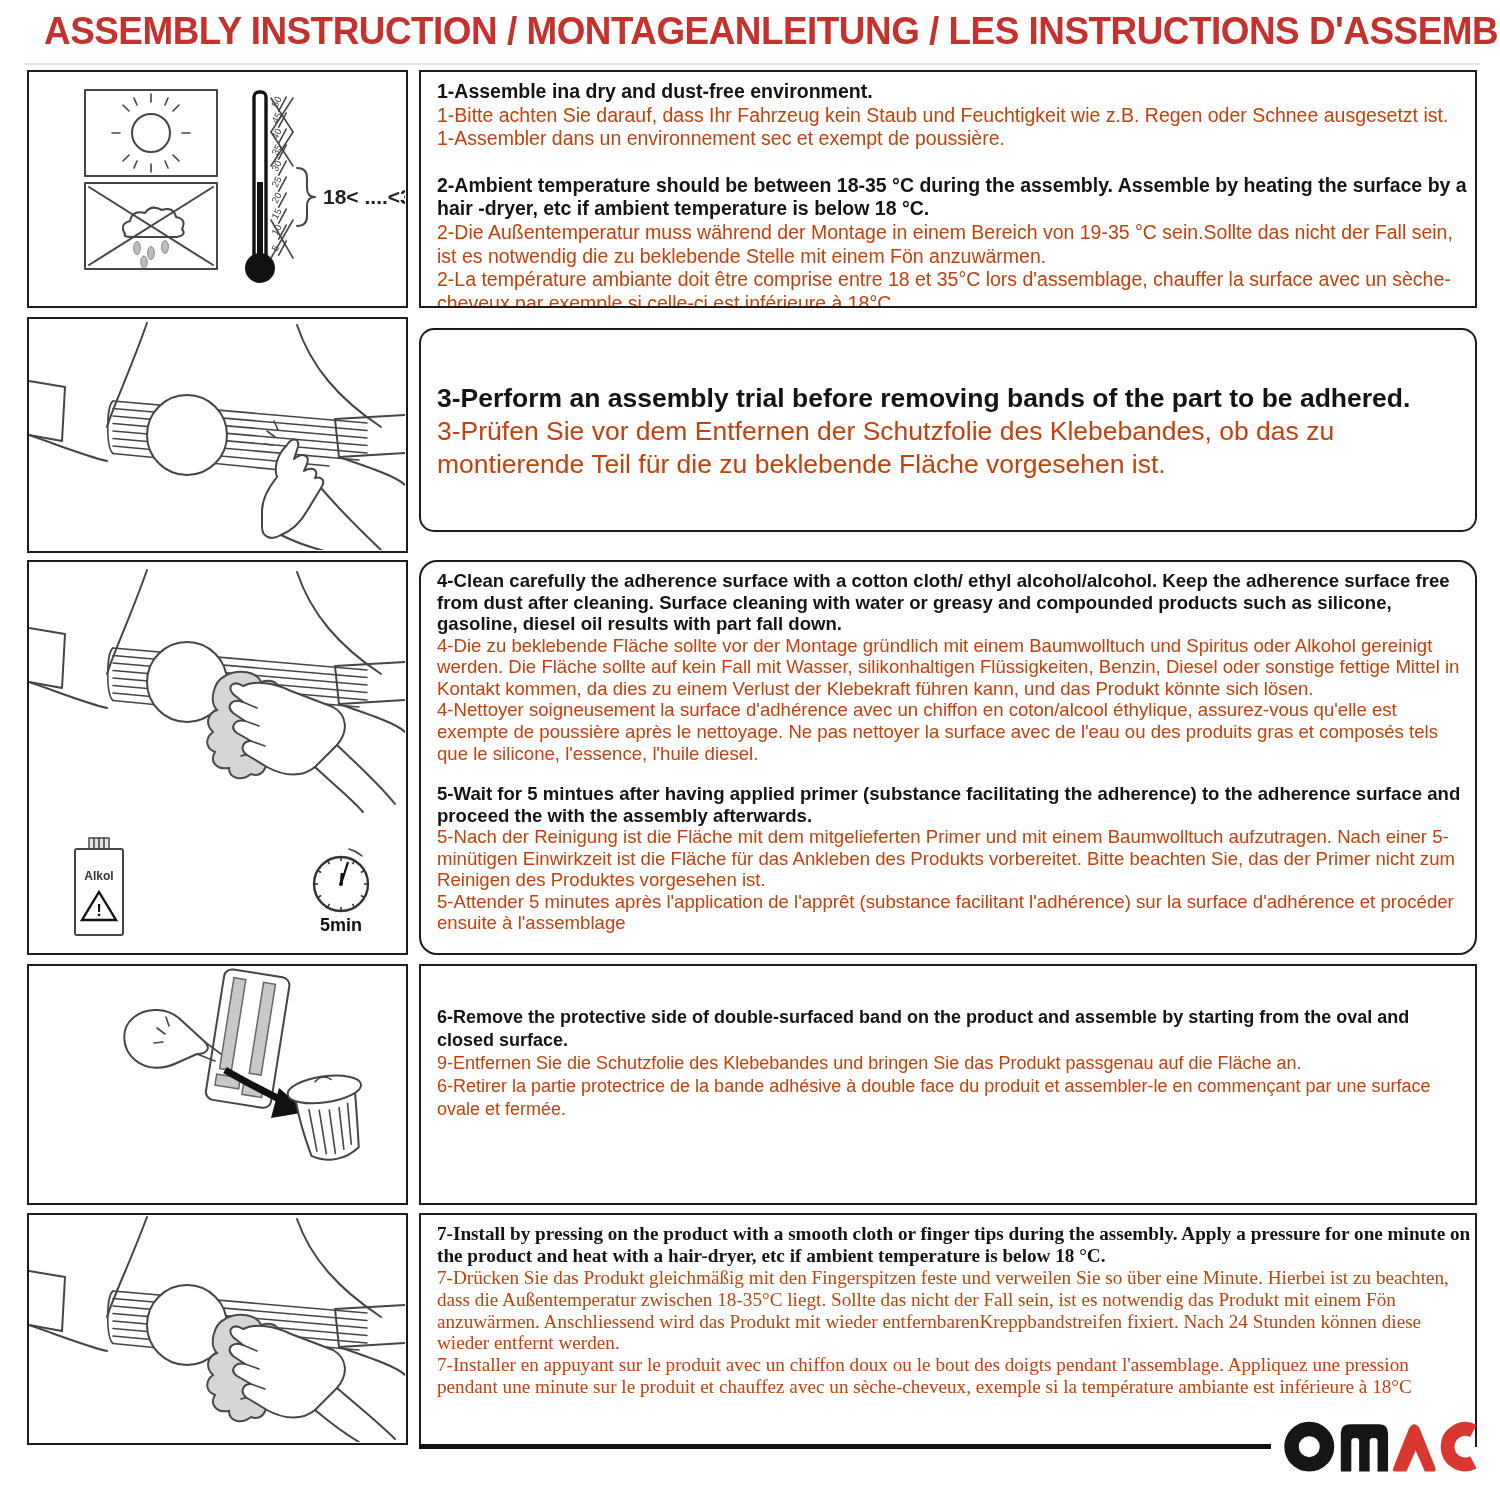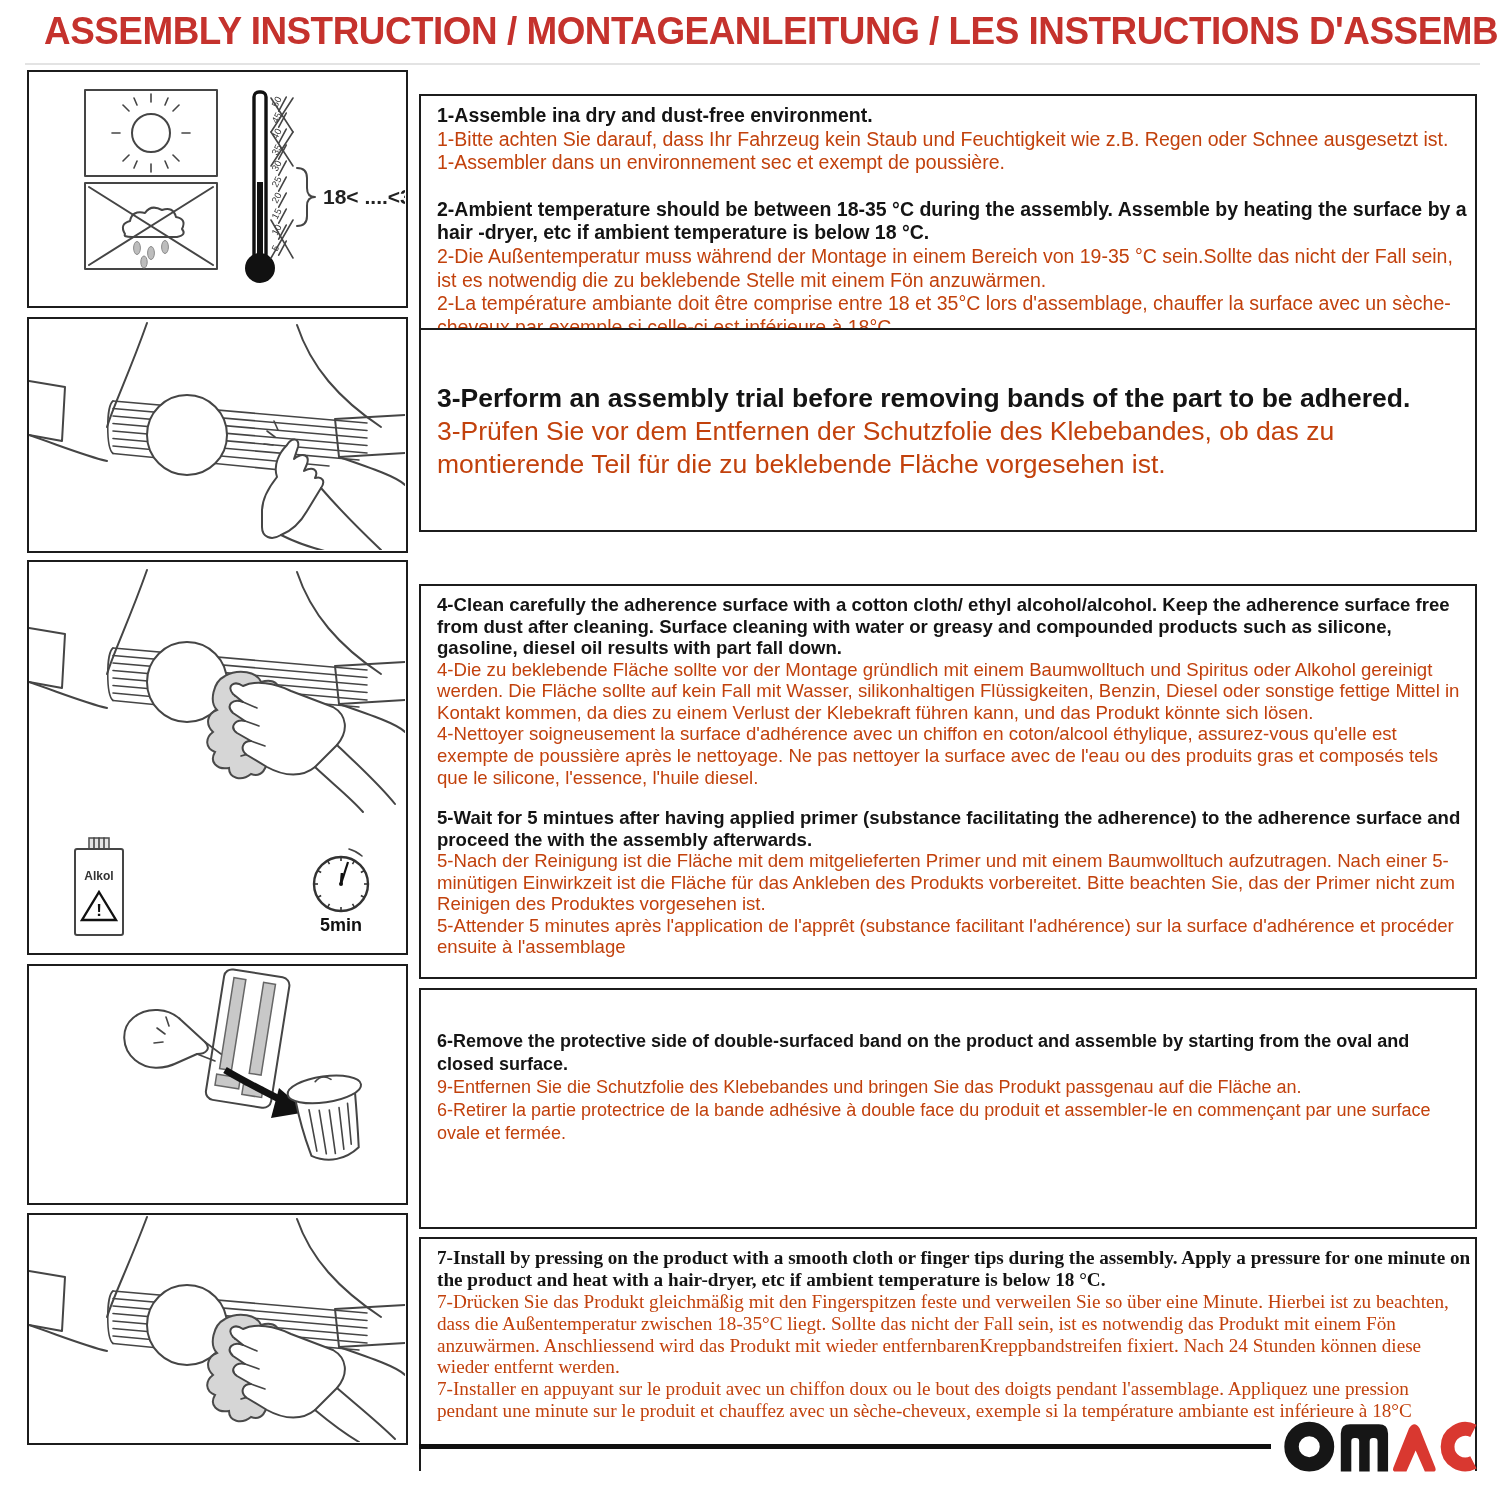--- a/index.html
+++ b/index.html
@@ -5,21 +5,21 @@
   html,body{margin:0;padding:0;background:#ffffff;}
   .page{position:relative;width:1500px;height:1500px;background:#fff;
         font-family:"Liberation Sans",sans-serif;color:#2d2d2d;overflow:hidden;}
   .title{position:absolute;left:44px;top:10px;width:1440px;margin:0;
          font-size:38px;font-weight:700;letter-spacing:-0.5px;color:#c5322d;
          white-space:nowrap;transform:scaleX(0.97);transform-origin:left top;}
   .title-rule{position:absolute;left:25px;top:63px;width:1455px;height:2px;background:#e3e3e3;}
   .ibox{position:absolute;left:27px;width:381px;border:2.5px solid #1c1c1c;
         background:#fff;box-sizing:border-box;}
   .tbox{position:absolute;left:419px;width:1058px;border:2.5px solid #1c1c1c;
-        background:#fff;box-sizing:border-box;padding:8px 4px 6px 16px;overflow:hidden;margin-top:24px;}
+        background:#fff;box-sizing:border-box;padding:8px 4px 6px 16px;overflow:hidden;}
   .tbox p{margin:0;}
   .en{font-weight:700;color:#141414;}
   .tr{color:#c2410c;}
   .s1{font-size:19.5px;line-height:1.21;}
   .s1 .item+.item{margin-top:23px;}
   .s3{font-size:26.5px;line-height:1.25;padding-top:52px;}
   .s4{font-size:18.6px;line-height:1.16;}
   .s4 .item+.item{margin-top:19px;}
   .s6{font-size:18px;line-height:1.28;padding-top:40px;}
   .s7{font-size:19.2px;line-height:1.14;font-family:Liberation Serif, serif;}
@@ -175,21 +175,21 @@
           <path d="M246,118 l-8,-6"></path>
             <path d="M244,126 l-9,-1"></path>
             <path d="M249,111 l-4,-9"></path>
         </g>
         <path class="sk" d="M292,169 C310,190 330,210 352,231"></path>
         <path class="sk" d="M252,216 C268,224 286,230 304,234"></path>
       </g>
     </svg>
   </div>
 
-  <div class="tbox s3" style="top:304px;height:204px;">
+  <div class="tbox s3" style="top:328px;height:204px;border-radius:15px;">
     <div class="item">
       <p class="en">3-Perform an assembly trial before removing bands of the part to be adhered.</p>
       <p class="tr">3-Prüfen Sie vor dem Entfernen der Schutzfolie des Klebebandes, ob das zu montierende Teil für die zu beklebende Fläche vorgesehen ist.</p>
     </div>
   </div>
 
   <div class="ibox" style="top:560px;height:395px;text-align:center;">
     <svg viewBox="0 0 376 390" width="376" height="390">
       <g transform="translate(0,8)">
         <g class="sk">
@@ -261,21 +261,21 @@
         </g>
         <line x1="0" y1="0" x2="7" y2="-22" stroke="#111" stroke-width="2.2"></line>
         <line x1="0" y1="0" x2="1" y2="-11" stroke="#111" stroke-width="2.6"></line>
         <circle cx="0" cy="0" r="2" fill="#111"></circle>
         <path d="M8,-35 A34,34 0 0 1 21,-28" class="skt"></path>
         <text x="0" y="47" text-anchor="middle" font-size="18" font-weight="700" fill="#111">5min</text>
       </g>
     </svg>
   </div>
 
-  <div class="tbox s4" style="top:560px;height:395px;">
+  <div class="tbox s4" style="top:560px;height:395px;border-radius:18px;">
     <div class="item">
       <p class="en">4-Clean carefully the adherence surface with a cotton cloth/ ethyl alcohol/alcohol. Keep the adherence surface free from dust after cleaning. Surface cleaning with water or greasy and compounded products such as silicone, gasoline, diesel oil results with part fall down.</p>
       <p class="tr">4-Die zu beklebende Fläche sollte vor der Montage gründlich mit einem Baumwolltuch und Spiritus oder Alkohol gereinigt werden. Die Fläche sollte auf kein Fall mit Wasser, silikonhaltigen Flüssigkeiten, Benzin, Diesel oder sonstige fettige Mittel in Kontakt kommen, da dies zu einem Verlust der Klebekraft führen kann, und das Produkt könnte sich lösen.</p>
       <p class="tr">4-Nettoyer soigneusement la surface d'adhérence avec un chiffon en coton/alcool éthylique, assurez-vous qu'elle est exempte de poussière après le nettoyage. Ne pas nettoyer la surface avec de l'eau ou des produits gras et composés tels que le silicone, l'essence, l'huile diesel.</p>
     </div>
     <div class="item">
       <p class="en">5-Wait for 5 mintues after having applied primer (substance facilitating the adherence) to the adherence surface and proceed the with the assembly afterwards.</p>
       <p class="tr">5-Nach der Reinigung ist die Fläche mit dem mitgelieferten Primer und mit einem Baumwolltuch aufzutragen. Nach einer 5-minütigen Einwirkzeit ist die Fläche für das Ankleben des Produkts vorbereitet. Bitte beachten Sie, das der Primer nicht zum Reinigen des Produktes vorgesehen ist.</p>
       <p class="tr">5-Attender 5 minutes après l'application de l'apprêt (substance facilitant l'adhérence) sur la surface d'adhérence et procéder ensuite à l'assemblage</p>
     </div>

